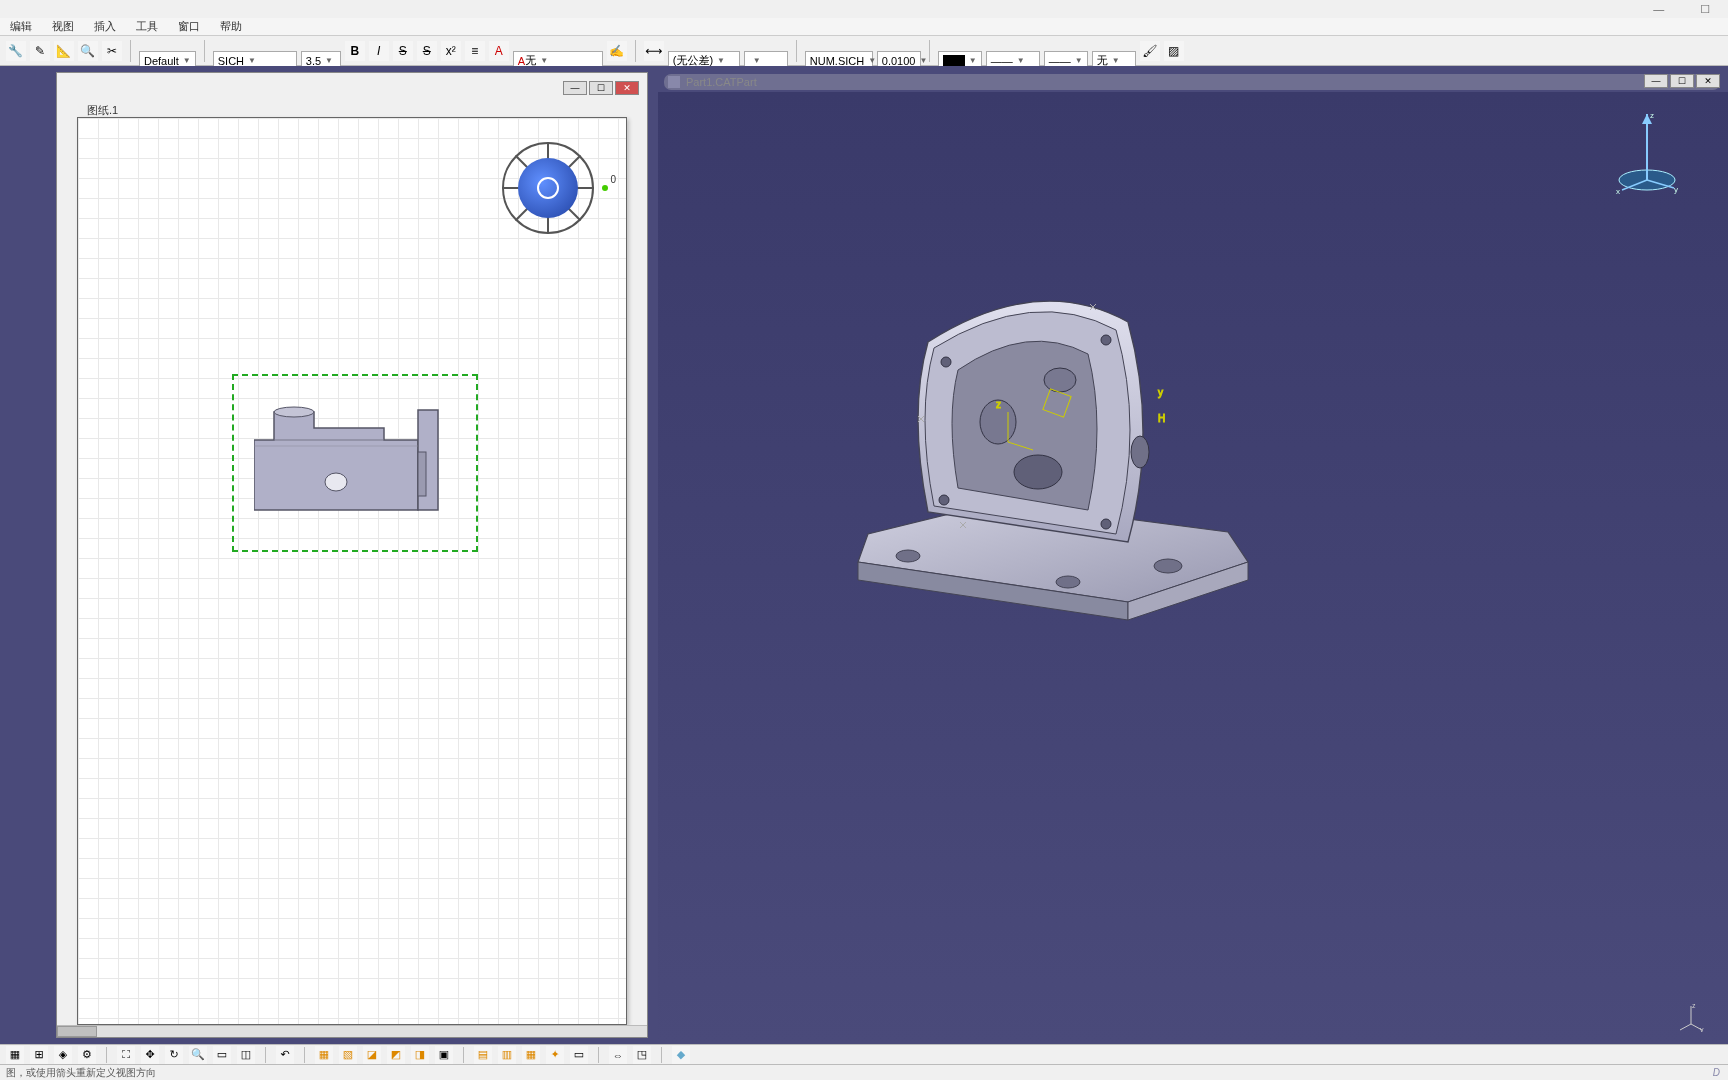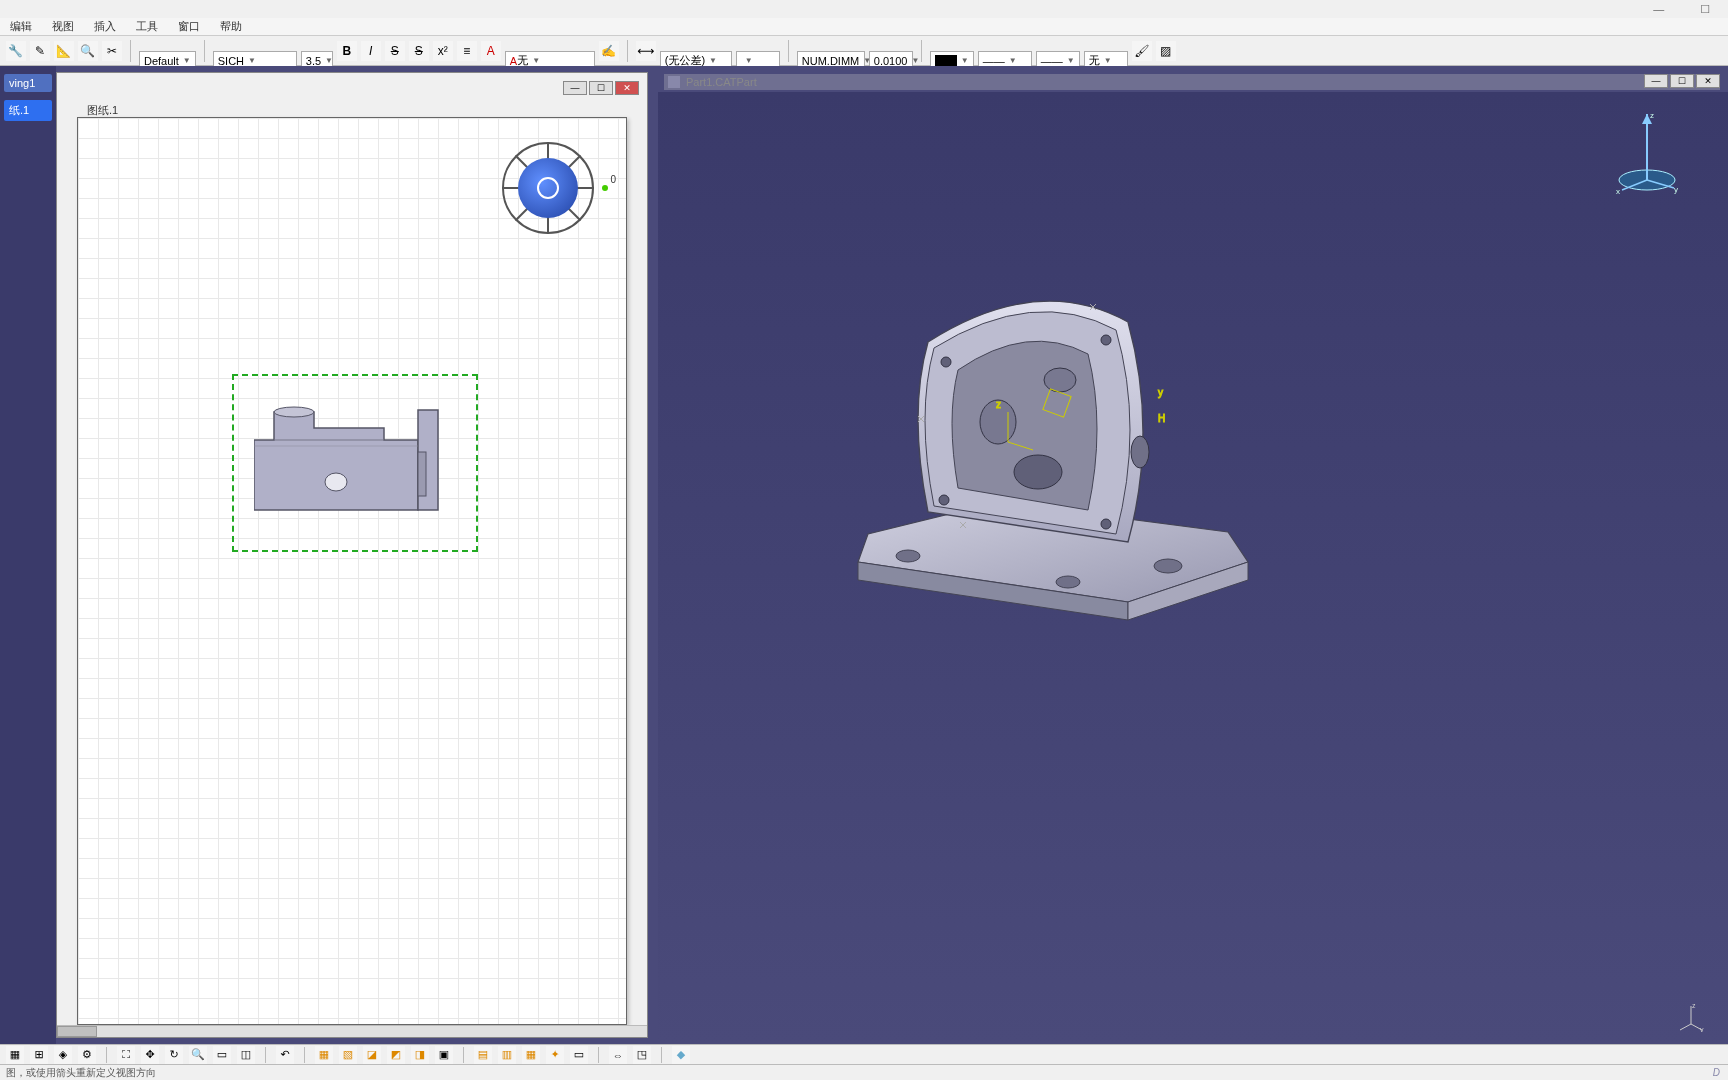--- a/index.html
+++ b/index.html
@@ -50,21 +50,21 @@
 
 
 .selbox { position: absolute; top: 256px; left: 154px; width: 246px; height: 178px; border: 2px dashed #2a2; }
 
 
 .view2d { position: absolute; top: 280px; left: 176px; width: 204px; height: 130px; }
 .view2d svg { width: 100%; height: 100%; }
 
 
 .panel-right { position: absolute; top: 0; left: 658px; right: 0; bottom: 0; }
-.panel-right .titlebar3d { position: absolute; top: 8px; left: 6px; right: 8px; height: 16px; display: flex; align-items: center; font-size: 11px; color: #888; background: rgba(200,200,200,0.3); padding: 0 4px; }
+.panel-right .titlebar3d { position: absolute; top: 8px; left: 6px; right: 8px; height: 16px; display: flex; align-items: center; font-size: 11px; color: #888; background: rgba(200,200,200,0.3); padding: 0 4px; border-radius: 7px; }
 .panel-right .titlebar3d .ico { width: 12px; height: 12px; background: #88a; margin-right: 6px; }
 .panel-right .winbtns { position: absolute; top: 8px; right: 8px; display: flex; gap: 2px; }
 .panel-right .winbtns .wbtn { width: 24px; height: 14px; background: #e0e0e0; border: 1px solid #888; font-size: 9px; display:flex;align-items:center;justify-content:center; }
 
 .viewport3d { position: absolute; top: 26px; left: 0; right: 0; bottom: 0; background: linear-gradient(#3a3a6a, #4a4a7a); }
 
 
 .tree3d { position: absolute; top: 8px; left: 12px; font-size: 14px; color: #fff; }
 .tree3d .node { display: flex; align-items: center; margin: 6px 0; }
 .tree3d .ico { width: 16px; height: 16px; margin-right: 8px; display: inline-block; }
@@ -124,21 +124,21 @@
   <div class="sep"></div>
   <div class="dd">
       <span>Default</span>
       <span class="arrow">▼</span>
     </div>
   <div class="sep"></div>
   <div class="dd" style="width:84px">
       <span>SICH</span>
       <span class="arrow">▼</span>
     </div>
-  <div class="dd" style="width:32px">
+  <div class="dd" style="width:40px">
       <span>3.5</span>
       <span class="arrow">▼</span>
     </div>
   <span class="btn" style="font-weight:bold">B</span>
   <span class="btn" style="font-style:italic">I</span>
   <span class="btn" style="text-decoration:line-through">S</span>
   <span class="btn" style="text-decoration:line-through">S</span>
   <span class="btn">x²</span>
   <span class="btn">≡</span>
   <span class="btn" style="color:#c00">A</span>
@@ -153,21 +153,21 @@
   <div class="dd" style="width:72px">
       <span>(无公差)</span>
       <span class="arrow">▼</span>
     </div>
   <div class="dd" style="width:44px">
       <span></span>
       <span class="arrow">▼</span>
     </div>
   <div class="sep"></div>
   <div class="dd" style="width:68px">
-      <span>NUM.DIMM</span>
+      <span>NUM.SICH</span>
       <span class="arrow">▼</span>
     </div>
   <div class="dd" style="width:44px">
       <span>0.0100</span>
       <span class="arrow">▼</span>
     </div>
   <div class="sep"></div>
   <div class="dd" style="width:44px">
       <span style="display:inline-block;width:24px;height:12px;background:#000"></span>
       <span class="arrow">▼</span>
@@ -184,24 +184,20 @@
       <span>无</span>
       <span class="arrow">▼</span>
     </div>
   <span class="btn">🖌</span>
   <span class="btn">▨</span>
 </div>
 
 <div class="workspace">
 
   <div class="panel-left">
-    <div class="tree">
-      <span class="titem">ving1</span>
-      <span class="titem sel">纸.1</span>
-    </div>
 
     <div class="drawing-frame">
       <div class="drawing-titlebar">
         <span class="wbtn">—</span>
         <span class="wbtn">☐</span>
         <span class="wbtn close">✕</span>
       </div>
       <div class="sheet-tab">图纸.1</div>
 
       <div class="canvas-area">

